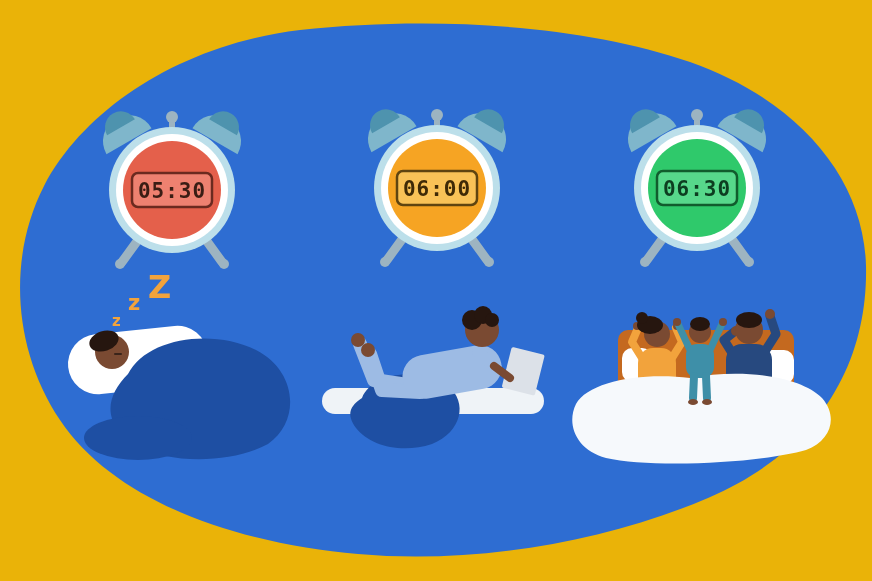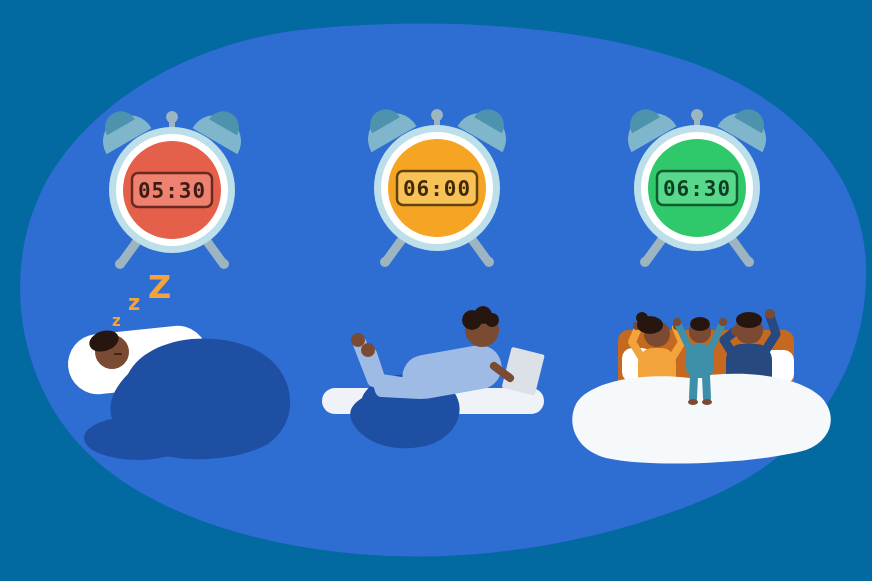--- a/index.html
+++ b/index.html
@@ -1,16 +1,16 @@
 <!DOCTYPE html>
 <html style="--bell_color: #7FB6CB; --bell_cap_color: #4E93AE; --rim_color: #BCDFEA; --ring_color: #FFFFFF; --leg_color: #9DB4C1; --pillow_white: #FFFFFF; --skin_tone: #7A4A32; --hair_dark: #26160F; --blanket_navy: #1E4FA3; --mat_light: #EFF3F7; --pajama_light_blue: #9DBBE4; --paper_grey: #DCE1E8; --headboard_orange: #C4691F; --woman_top_orange: #F2A33C; --child_pajama_teal: #3E8FA8; --man_shirt_navy: #27497F; --bed_blanket_white: #F6F9FC; --blob_color: #2E6DD2; --z_color: #F2A33C;"><head>
 <meta charset="utf-8">
 <style>
   html,body{margin:0;padding:0;background:#ffffff;}
-  .canvas{position:relative;width:872px;height:581px;background:#0369a1;overflow:hidden;}
+  .canvas{position:relative;width:872px;height:581px;background:#eab308;overflow:hidden;}
   svg{display:block;}
 
   
   .bell{fill:var(--bell_color,#7FB6CB);}
   .bellcap{fill:var(--bell_cap_color,#4E93AE);}
   .rim{fill:var(--rim_color,#BCDFEA);}
   .ring{fill:var(--ring_color,#FFFFFF);}
   .leg{stroke:var(--leg_color,#9DB4C1);stroke-width:9;stroke-linecap:round;}
   .knob{fill:var(--leg_color,#9DB4C1);}
   .clock-time{font-family:"DejaVu Sans Mono",monospace;font-weight:bold;font-size:21px;letter-spacing:1px;text-anchor:middle;}

